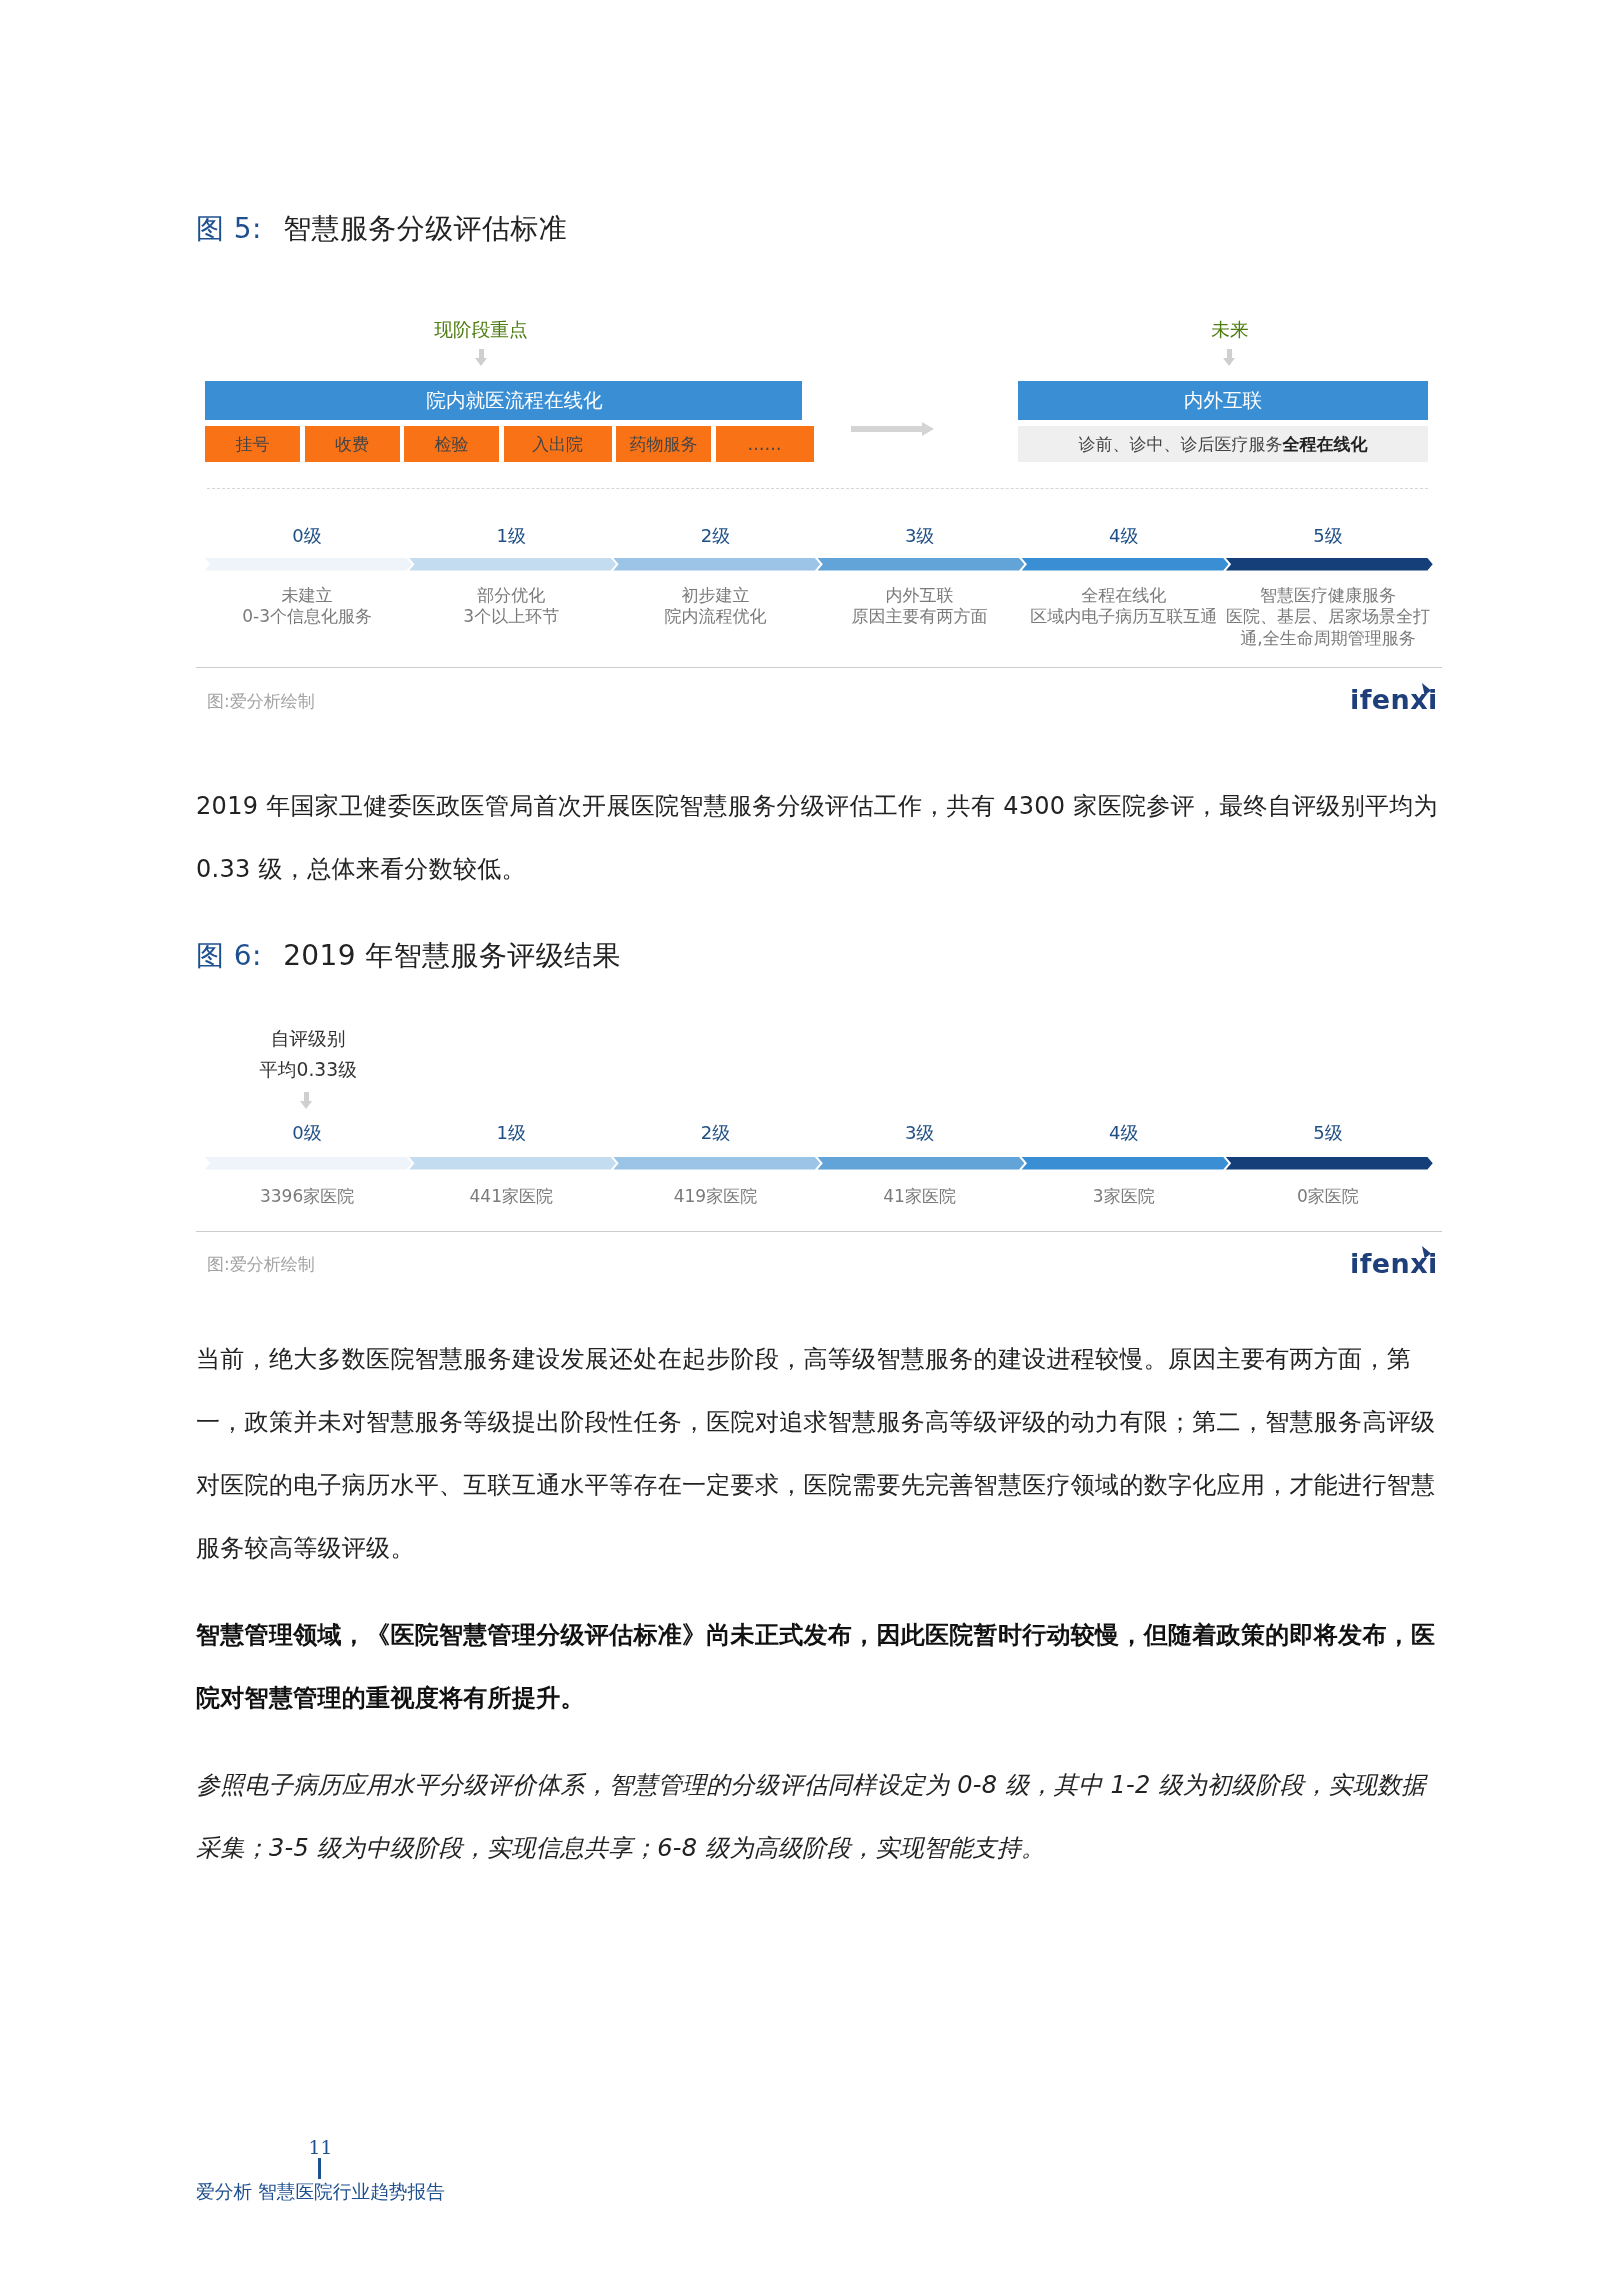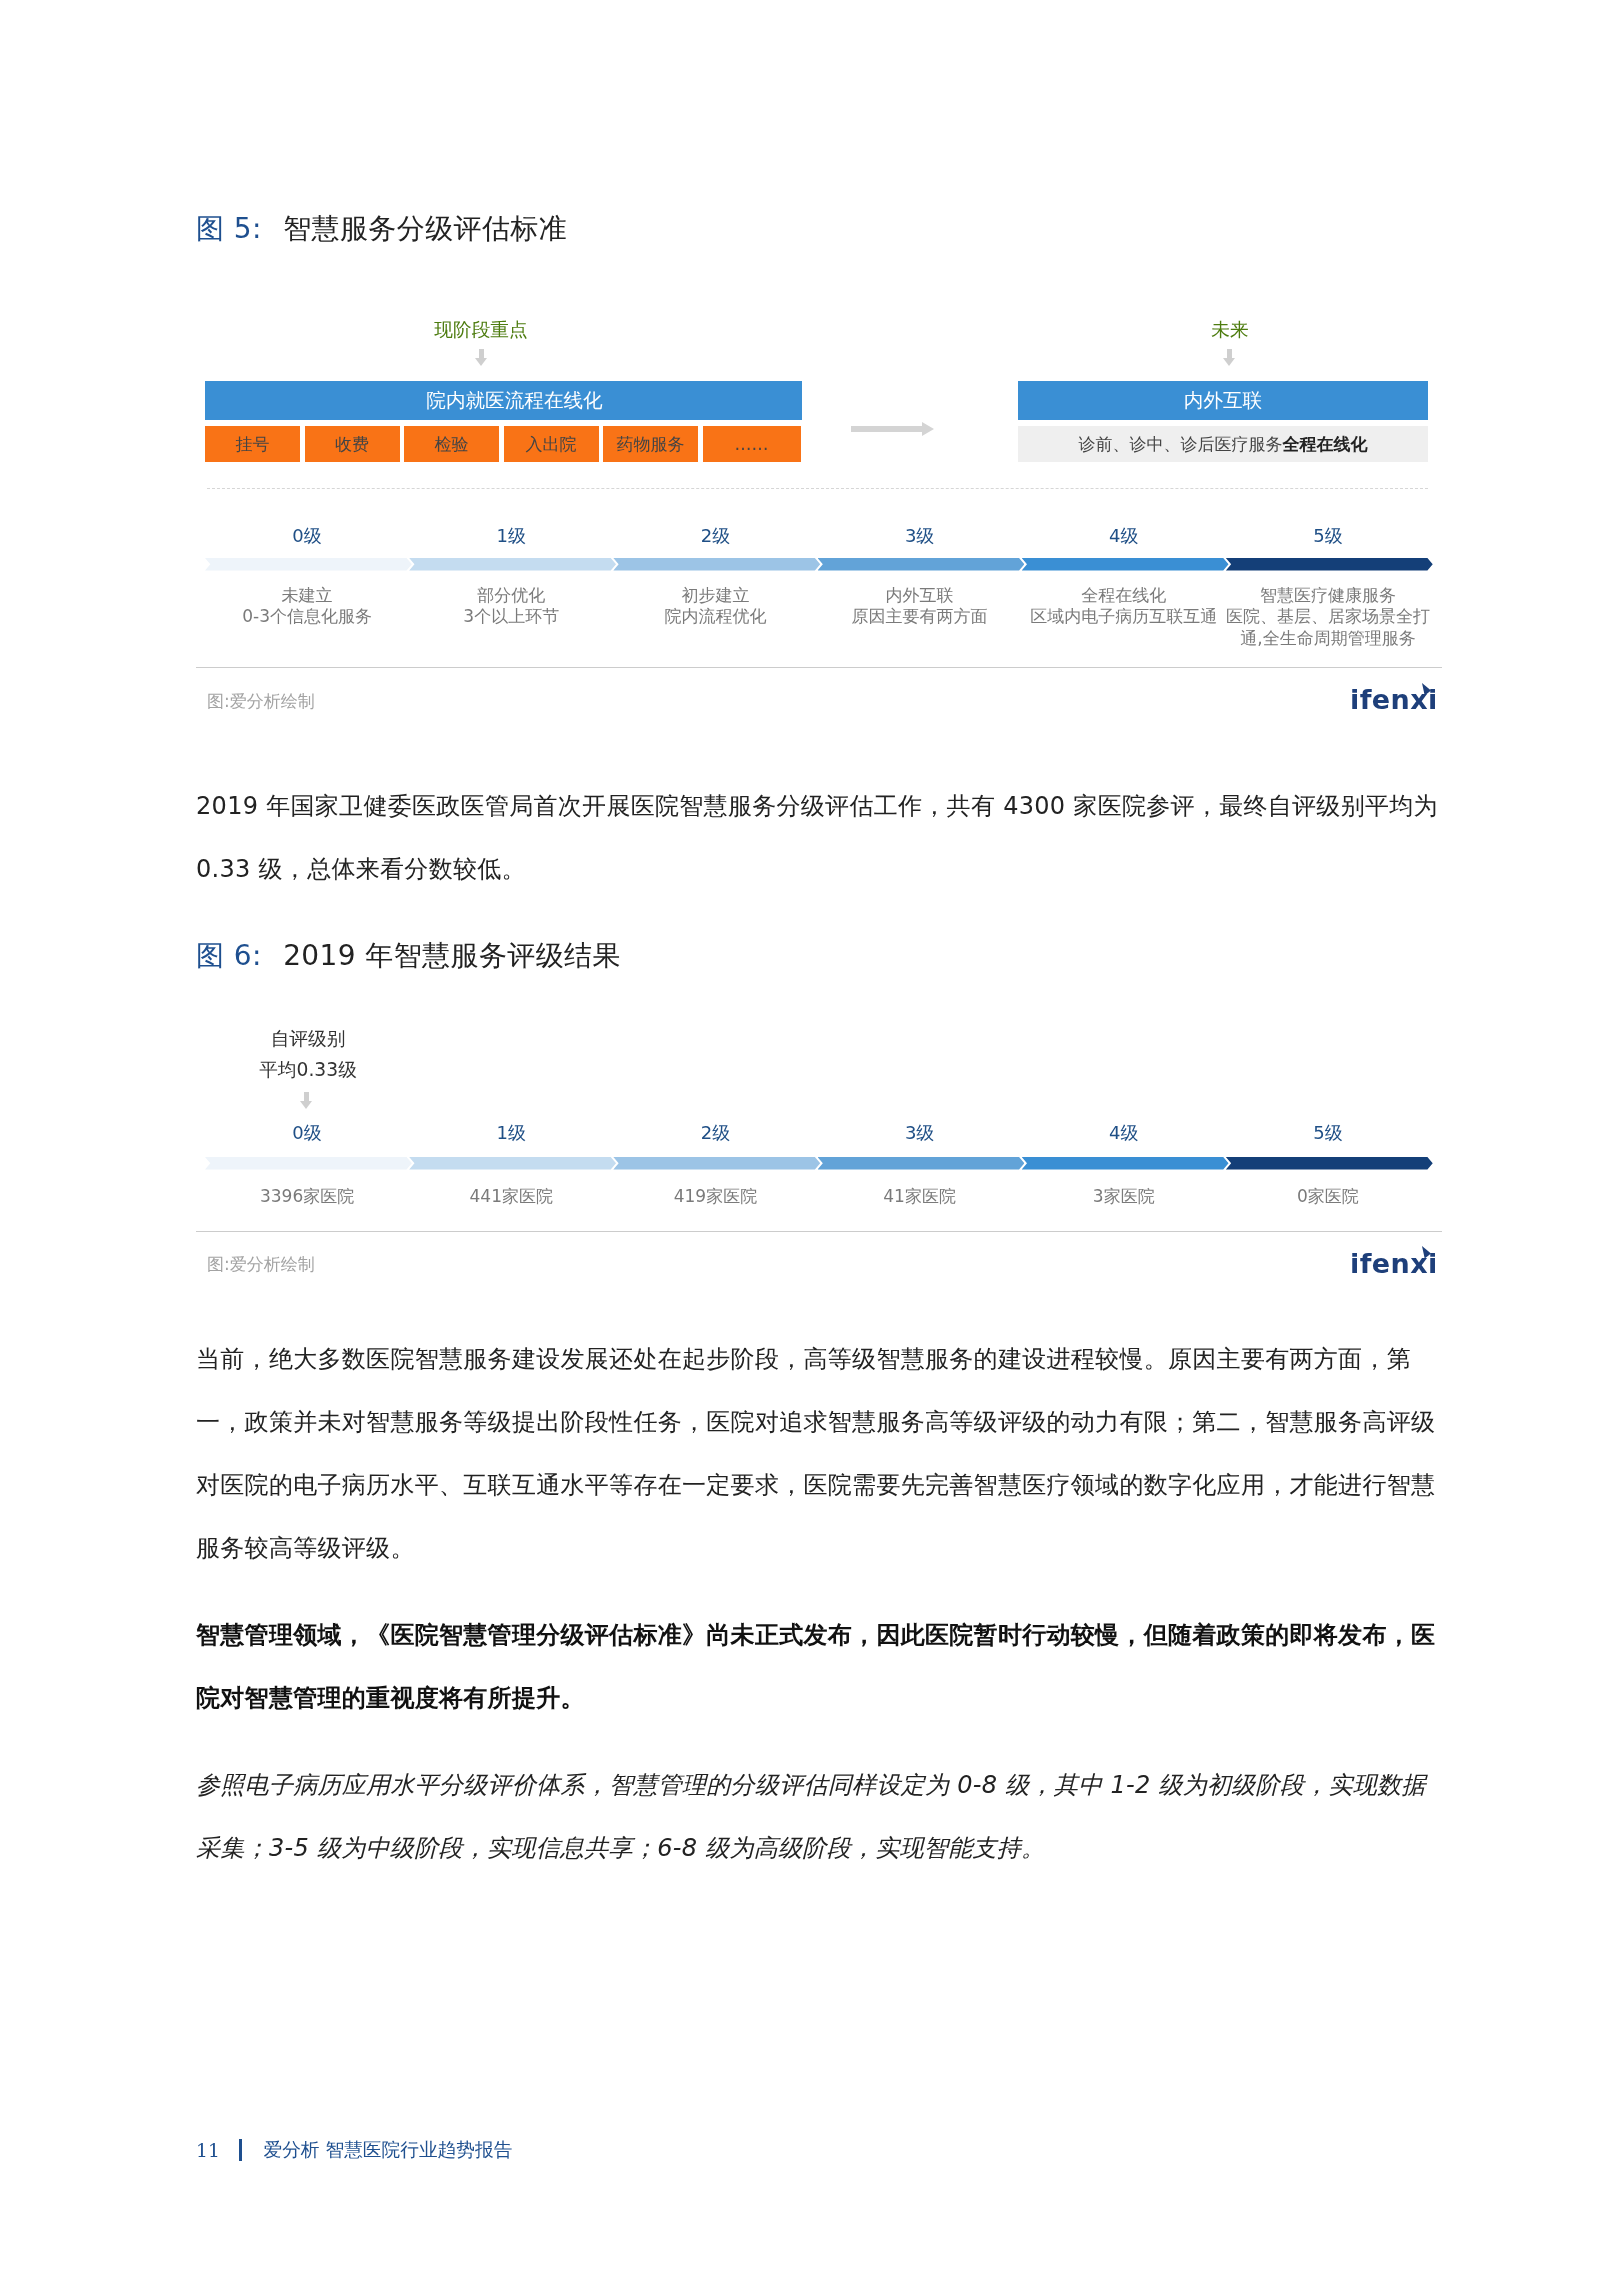--- a/index.html
+++ b/index.html
@@ -39,40 +39,40 @@
     .logo { position: absolute; left: 1350px; font-size: 27px; font-weight: bold; color: #1e3f7a; letter-spacing: 0.4px; font-family: "DejaVu Sans", sans-serif; }
     .logo-tick { position: absolute; width: 9px; height: 12.5px; background: #1e3f7a; clip-path: polygon(0 0, 100% 60%, 30% 100%); }
 
     .para { position: absolute; left: 196px; width: 1248px; font-size: 24px; color: #222; line-height: 63px; letter-spacing: 0.3px; }
     .para.bold { font-weight: bold; color: #111; }
 
     
     .self-eval { position: absolute; left: 241px; top: 1023px; width: 134px; text-align: center; font-size: 18.7px; color: #333; line-height: 31px; }
     .count-label { font-size: 17px; color: #7a7a7a; }
 
-    .footer { position: absolute; left: 196px; top: 2137px; font-size: 18.7px; color: #1e4f8f; display: flex; align-items: center; white-space: nowrap; }
+    .footer { position: absolute; left: 196px; top: 2137px; font-size: 18.7px; color: #1e4f8f; display: flex; align-items: center; white-space: nowrap; flex-direction: column; }
     .footer .page-no { font-family: "DejaVu Serif", serif; color: #1e4f8f; font-size: 18.7px; }
     .footer .sep { width: 2.7px; height: 21.4px; background: #1e4f8f; margin: 0 21.4px 0 19.6px; }
   </style>
 </head>
 <body>
 
 <div class="fig-title" style="top:210px;">
   <span class="fig-no">图 5:</span><span>智慧服务分级评估标准</span>
 </div>
 
 <div class="stage-label" style="left:392px; top:317px; width:178px;">现阶段重点</div>
 <div class="down-arrow" style="left:475px; top:349px;"></div>
 
 <div class="blue-banner" style="left:205px; top:381px; width:597px;padding-left:22px;">院内就医流程在线化</div>
 <div class="sub-row" style="left:205px; top:426px;">
   <div class="sub-cell" style="width:95px;">挂号</div>
   <div class="sub-cell" style="width:95px;">收费</div>
   <div class="sub-cell" style="width:95px;">检验</div>
-  <div class="sub-cell" style="width:95px;">入出院</div>
+  <div class="sub-cell" style="width:108px;">入出院</div>
   <div class="sub-cell" style="width:95px;">药物服务</div>
   <div class="sub-cell" style="width:98px;">……</div>
 </div>
 
 <div class="right-arrow"></div>
 
 <div class="stage-label" style="left:1141px; top:317px; width:178px;">未来</div>
 <div class="down-arrow" style="left:1223px; top:349px;"></div>
 
 <div class="blue-banner" style="left:1018px; top:381px; width:410px;">内外互联</div>

